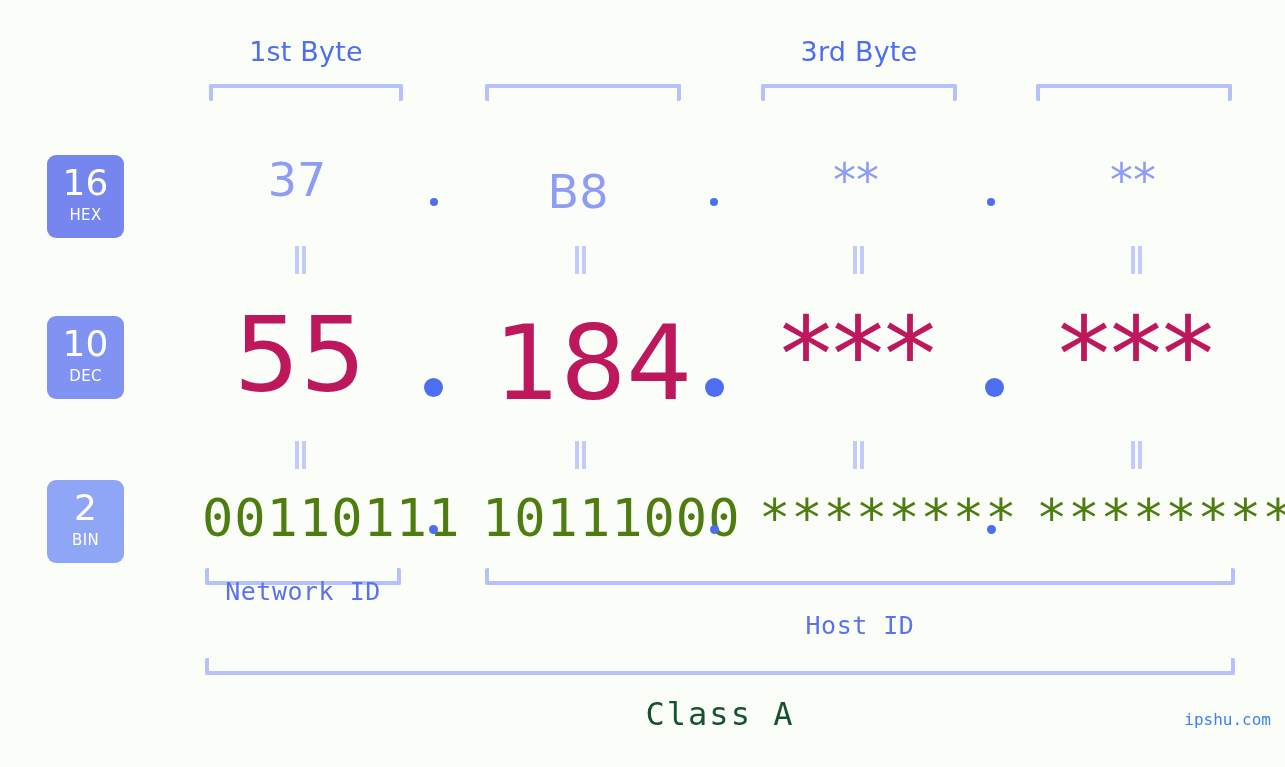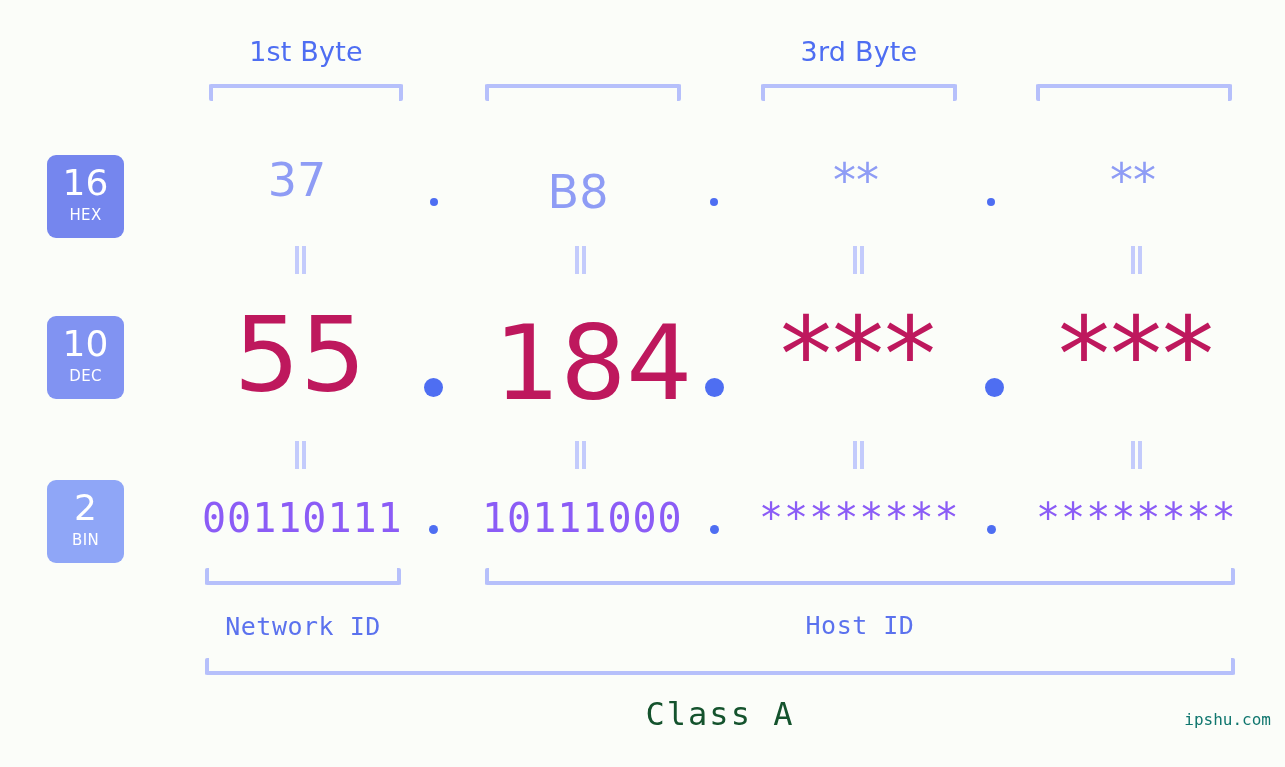--- a/index.html
+++ b/index.html
@@ -94,23 +94,23 @@
     line-height: 56px;
     color: #8e9cf5;
   }
   .row-dec .val {
     font-size: 104px;
     line-height: 118px;
     color: #be185d;
     text-align: center;
   }
   .row-bin .val {
-    font-size: 40px;
+    font-size: 52px;
     line-height: 48px;
-    color: #8b5cf6;
+    color: #4d7c0f;
     font-family: "DejaVu Sans Mono", monospace;
     letter-spacing: 1px;
   }
 
   .dot {
     position: absolute;
     border-radius: 50%;
     background: #4e6ef2;
   }
   .dot-hex { width: 8px;  height: 8px;  }
@@ -151,21 +151,21 @@
     color: #14532d;
     font-family: "DejaVu Sans Mono", monospace;
     font-size: 32px;
     line-height: 40px;
     letter-spacing: 2px;
   }
   .watermark {
     position: absolute;
     right: 14px;
     top: 710px;
-    color: #0f766e;
+    color: #3b82f6;
     font-family: "DejaVu Sans Mono", monospace;
     font-size: 16px;
     line-height: 20px;
     white-space: nowrap;
   }
 </style>
 </head>
 <body>
 
 <div id="page-root">
@@ -229,21 +229,21 @@
     <div class="val" style="left:482px; top:494px; width:198px;">10111000</div>
     <div class="dot dot-bin" style="left:710px; top:525px;"></div>
     <div class="val" style="left:759px; top:494px; width:198px;">********</div>
     <div class="dot dot-bin" style="left:987px; top:525px;"></div>
     <div class="val" style="left:1036px; top:494px; width:198px;">********</div>
   </div>
 
   <div class="bracket-up" style="left:205px; top:568px; width:196px;"></div>
   <div class="bracket-up" style="left:485px; top:568px; width:750px;"></div>
 
-  <div class="sec-label" style="left:205px; top:611px; width:196px;">Network ID</div>
+  <div class="sec-label" style="left:205px; top:576px; width:196px;">Network ID</div>
   <div class="sec-label" style="left:485px; top:610px; width:750px;">Host ID</div>
 
   <div class="bracket-up" style="left:205px; top:658px; width:1030px;"></div>
   <div class="class-label" style="left:205px; top:694px; width:1030px;">Class A</div>
 
   <div class="watermark">ipshu.com</div>
 
 </div>
 
 </body></html>

